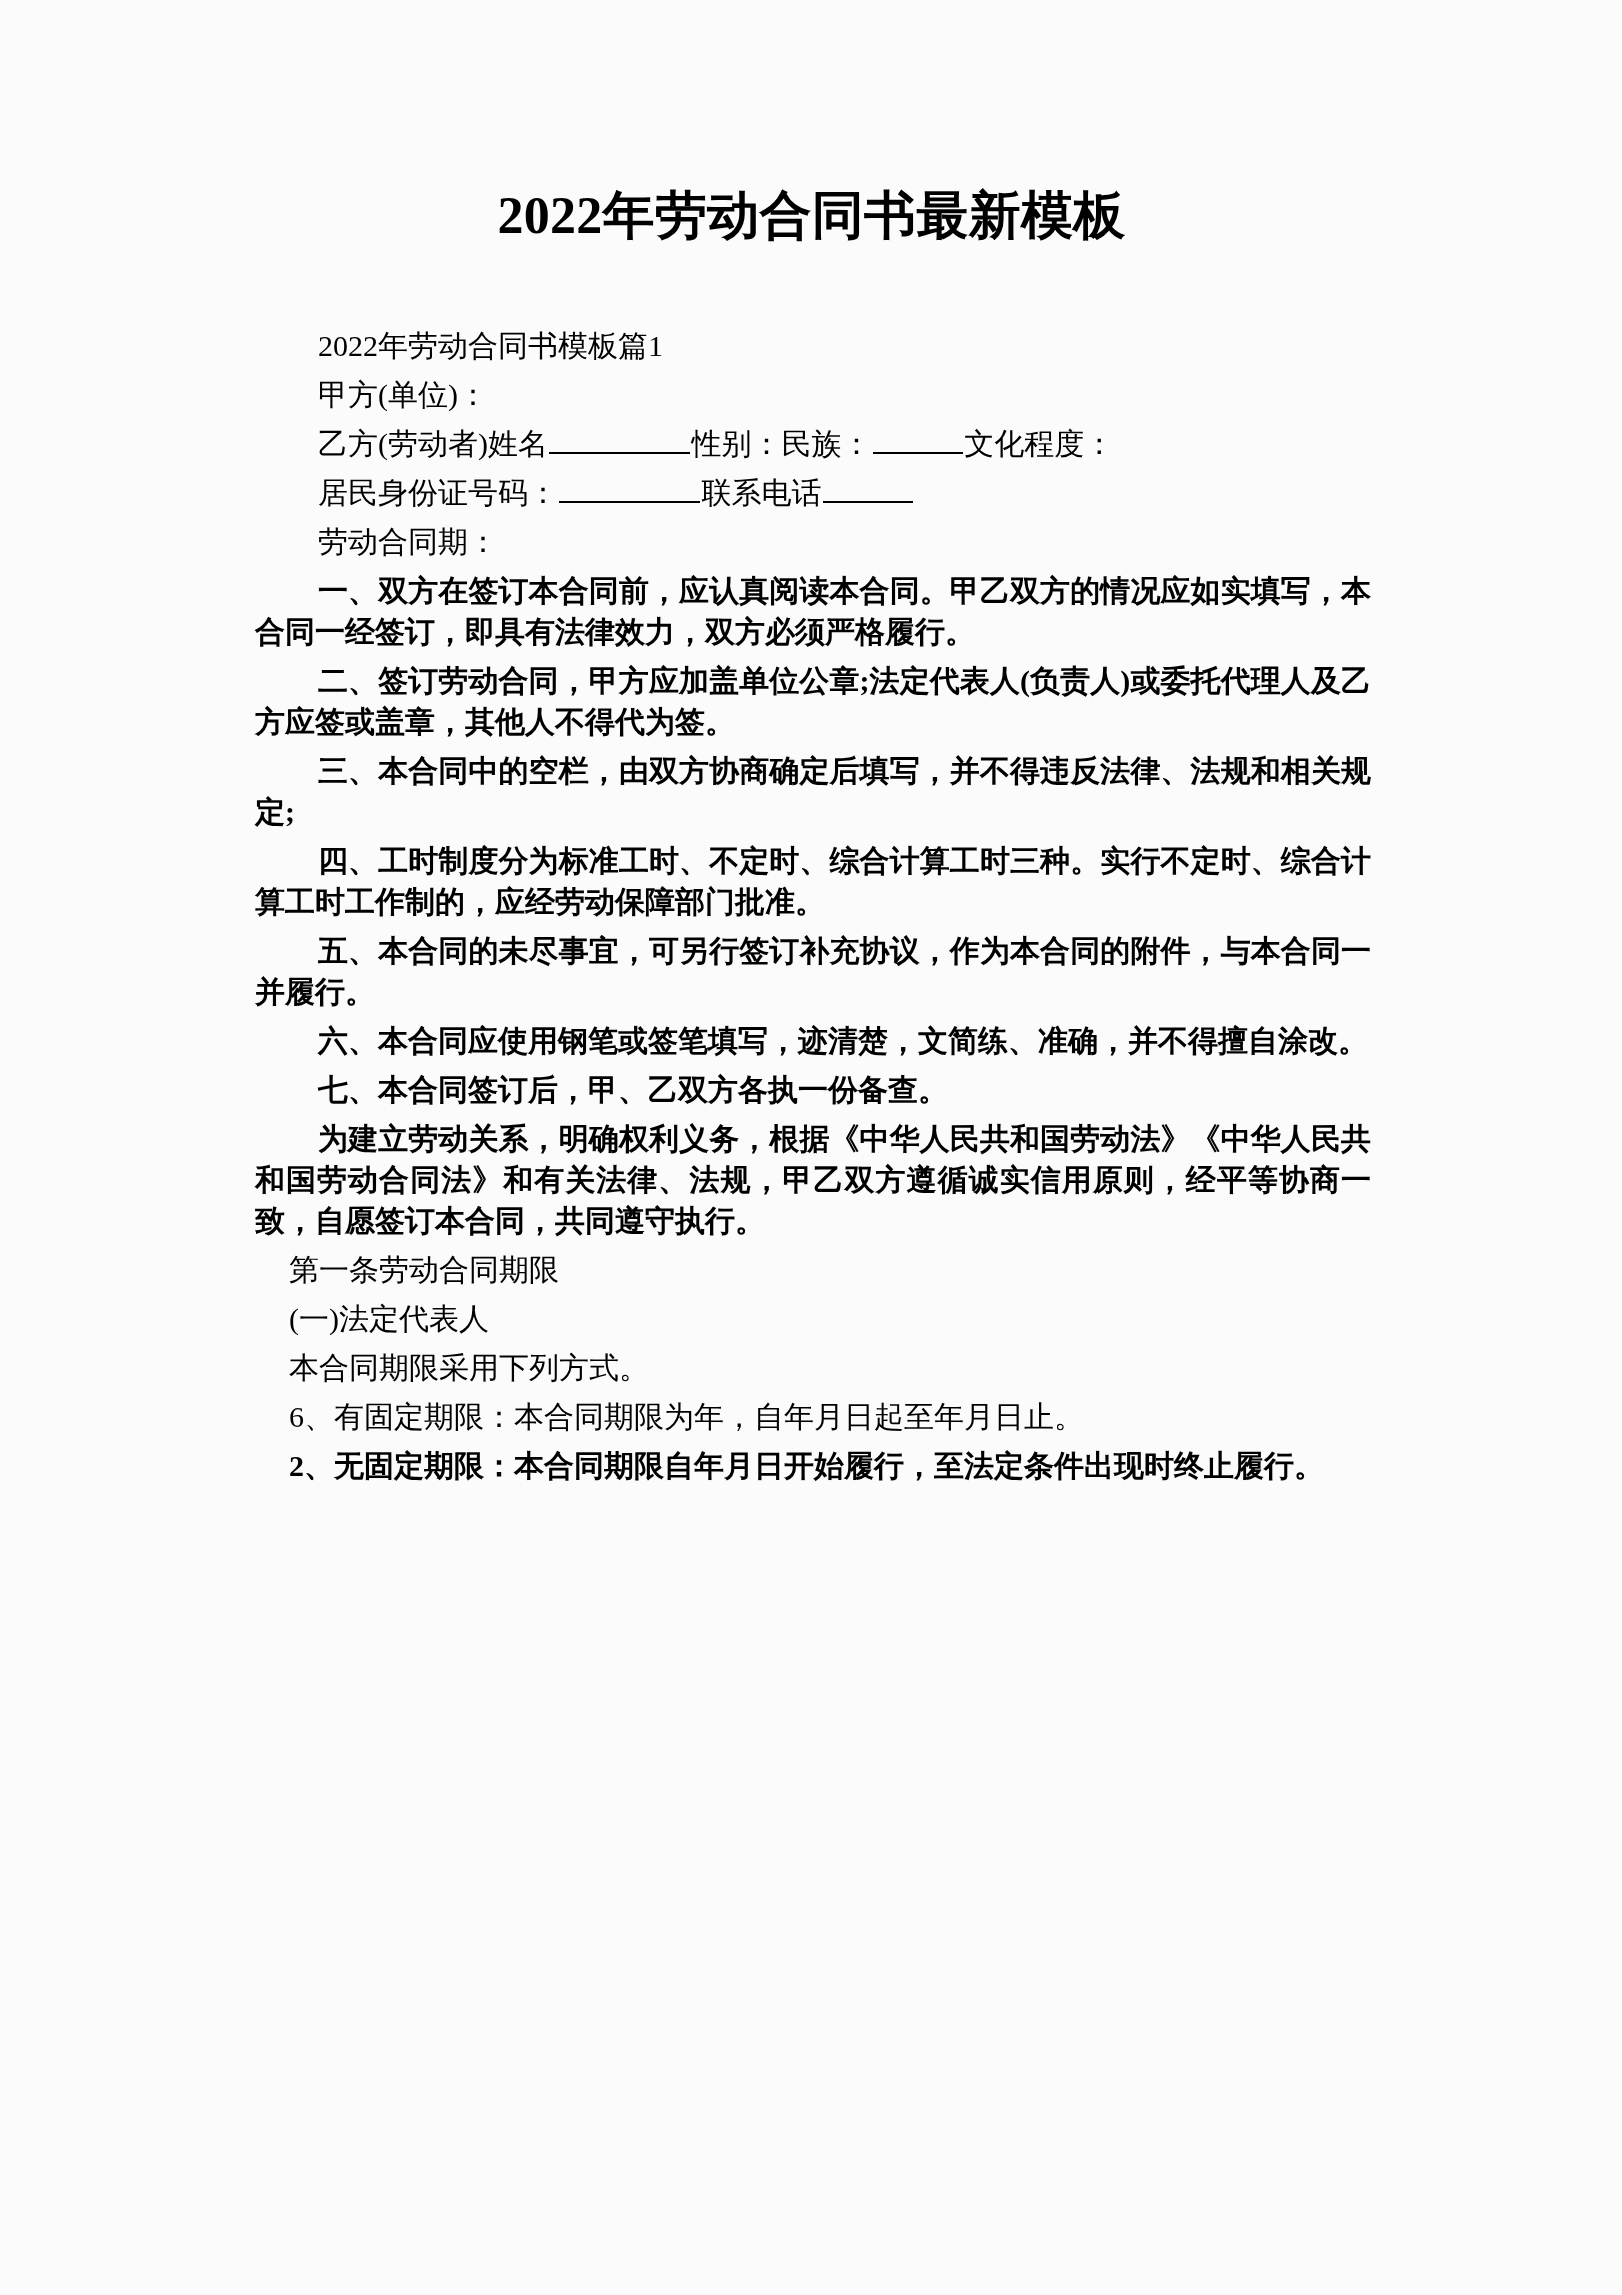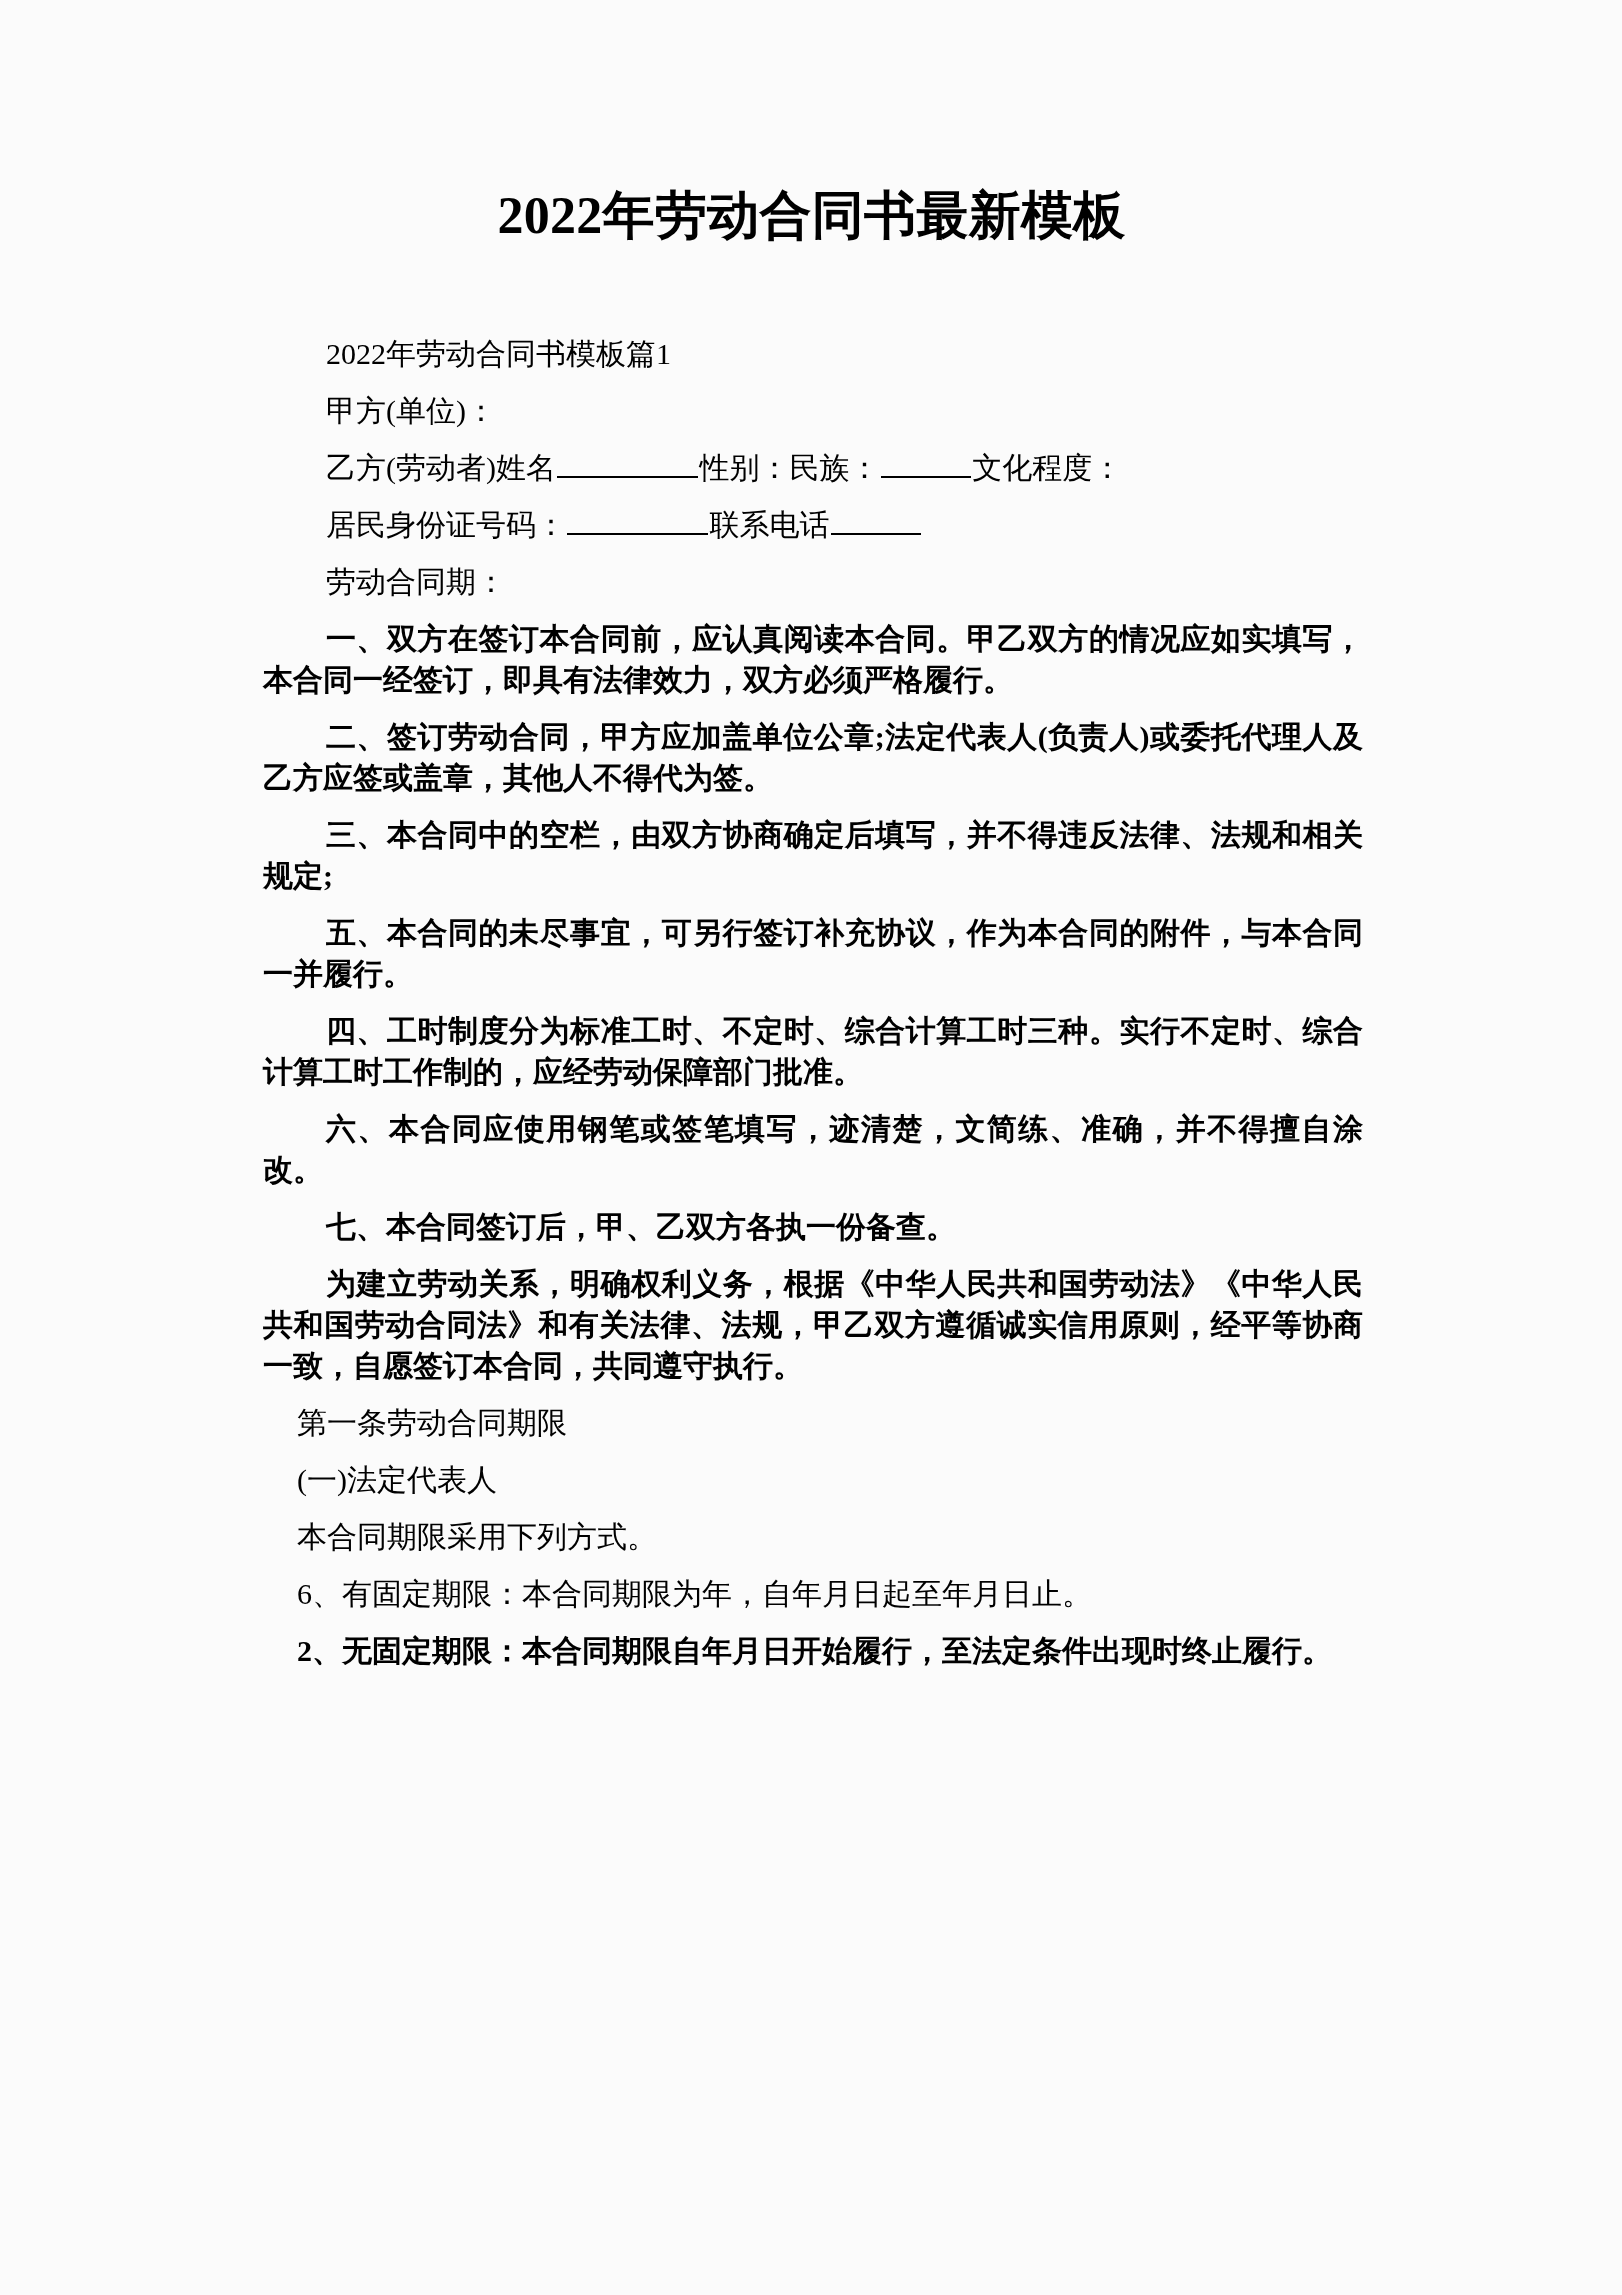--- a/index.html
+++ b/index.html
@@ -43,21 +43,21 @@
     left: 247px;
     top: 317px;
     width: 1132px;
   }
 
   .para {
     font-size: 30px;
     line-height: 41px;
     text-align: justify;
     text-justify: inter-ideograph;
-    margin: 16px;
+    margin: 8px;
     padding: 0;
     letter-spacing: 0px;
   }
 
   
   .line-head {
     text-indent: 63px;
     white-space: nowrap;
   }
 
@@ -99,22 +99,22 @@
 
     <p class="para line-head"><span>乙方(劳动者)姓名</span><span class="blank blank-xl"></span><span>性别：</span><span>民族：</span><span class="blank blank-md"></span><span>文化程度：</span></p>
 
     <p class="para line-head"><span>居民身份证号码：</span><span class="blank blank-xl"></span><span>联系电话</span><span class="blank blank-md"></span></p>
 
     <p class="para line-head">劳动合同期：</p>
 
     <p class="para clause">一、双方在签订本合同前，应认真阅读本合同。甲乙双方的情况应如实填写，本合同一经签订，即具有法律效力，双方必须严格履行。</p>
     <p class="para clause">二、签订劳动合同，甲方应加盖单位公章;法定代表人(负责人)或委托代理人及乙方应签或盖章，其他人不得代为签。</p>
     <p class="para clause">三、本合同中的空栏，由双方协商确定后填写，并不得违反法律、法规和相关规定;</p>
+    <p class="para clause">四、工时制度分为标准工时、不定时、综合计算工时三种。实行不定时、综合计算工时工作制的，应经劳动保障部门批准。</p>
     <p class="para clause">五、本合同的未尽事宜，可另行签订补充协议，作为本合同的附件，与本合同一并履行。</p>
-    <p class="para clause">四、工时制度分为标准工时、不定时、综合计算工时三种。实行不定时、综合计算工时工作制的，应经劳动保障部门批准。</p>
     <p class="para clause">六、本合同应使用钢笔或签笔填写，迹清楚，文简练、准确，并不得擅自涂改。</p>
     <p class="para clause">七、本合同签订后，甲、乙双方各执一份备查。</p>
 
     <p class="para clause">为建立劳动关系，明确权利义务，根据《中华人民共和国劳动法》《中华人民共和国劳动合同法》和有关法律、法规，甲乙双方遵循诚实信用原则，经平等协商一致，自愿签订本合同，共同遵守执行。</p>
 
     <p class="para line-sub">第一条劳动合同期限</p>
     <p class="para line-sub">(一)法定代表人</p>
     <p class="para line-sub">本合同期限采用下列方式。</p>
     <p class="para line-sub">6、有固定期限：本合同期限为年，自年月日起至年月日止。</p>
     <p class="para clause" style="text-indent:34px">2、无固定期限：本合同期限自年月日开始履行，至法定条件出现时终止履行。</p>

